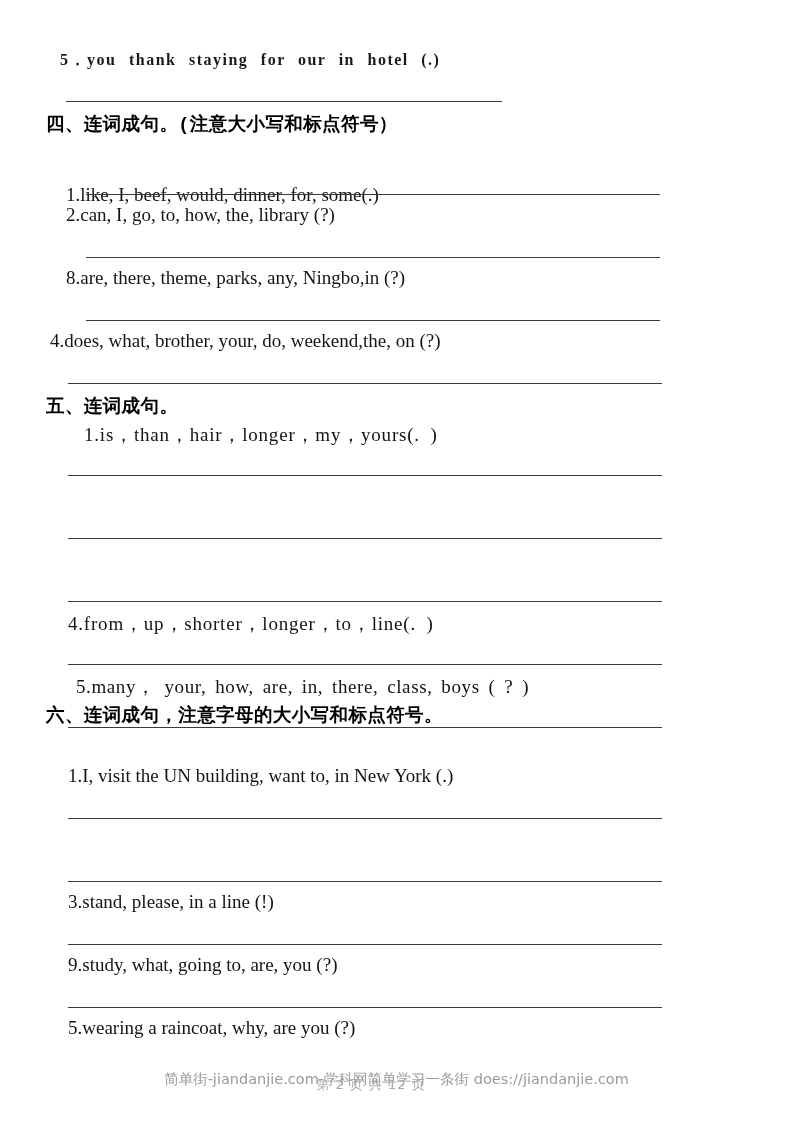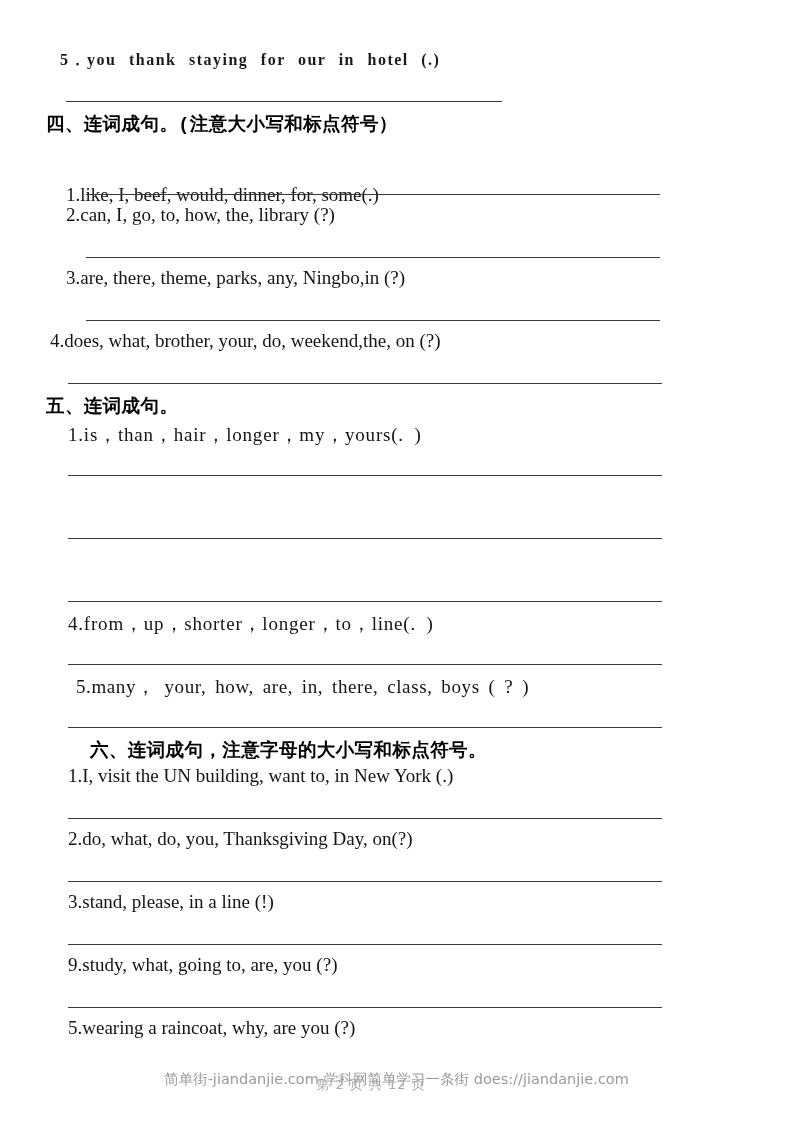--- a/index.html
+++ b/index.html
@@ -108,47 +108,46 @@
   <div class="rule" style="left:66px; top:101px; width:436px;"></div>
 
   <div class="sec-heading" style="top:111px;font-family:Liberation Mono, monospace;">四、连词成句。(注意大小写和标点符号）</div>
 
   <div class="q-text" style="left:66px; top:156px;margin-top:28px;">1.like, I, beef, would, dinner, for, some(.)</div>
   <div class="rule" style="left:86px; top:194px; width:574px;"></div>
 
   <div class="q-text" style="left:66px; top:204px;">2.can, I, go, to, how, the, library (?)</div>
   <div class="rule" style="left:86px; top:257px; width:574px;"></div>
 
-  <div class="q-text" style="left:66px; top:267px;">3.are, there, theme, parks, any, Ningbo,in (?)</div>
+  <div class="q-text" style="left:66px; top:267px;">8.are, there, theme, parks, any, Ningbo,in (?)</div>
   <div class="rule" style="left:86px; top:320px; width:574px;"></div>
 
   <div class="q-text" style="left:50px; top:330px;">4.does, what, brother, your, do, weekend,the, on (?)</div>
   <div class="rule" style="left:68px; top:383px; width:594px;"></div>
 
   <div class="sec-heading" style="top:393px;">五、连词成句。</div>
 
-  <div class="q-text wide" style="left:68px; top:422px;text-align:center;">1.is，than，hair，longer，my，yours(. )</div>
+  <div class="q-text wide" style="left:84px; top:422px;text-align:center;">1.is，than，hair，longer，my，yours(. )</div>
   <div class="rule" style="left:68px; top:475px; width:594px;"></div>
 
   <div class="rule" style="left:68px; top:538px; width:594px;"></div>
 
   <div class="rule" style="left:68px; top:601px; width:594px;"></div>
 
   <div class="q-text wide" style="left:68px; top:611px;">4.from，up，shorter，longer，to，line(. )</div>
   <div class="rule" style="left:68px; top:664px; width:594px;"></div>
 
   <div class="q-text spaced" style="left:68px; top:674px;margin-left:8px;">5.many，  your, how, are, in, there, class, boys ( ? )</div>
   <div class="rule" style="left:68px; top:727px; width:594px;"></div>
 
-  <div class="sec-heading" style="top:737px;margin-left:44px;">六、连词成句，注意字母的大小写和标点符号。</div>
+  <div class="sec-heading" style="top:702px;">六、连词成句，注意字母的大小写和标点符号。</div>
 
   <div class="q-text" style="left:68px; top:765px;">1.I, visit the UN building, want to, in New York (.)</div>
   <div class="rule" style="left:68px; top:818px; width:594px;"></div>
 
-  <div class="q-text" style="left:68px; top:828px;">2.do, what, do, you, Thanksgiving Day, on(?)</div>
   <div class="rule" style="left:68px; top:881px; width:594px;"></div>
 
   <div class="q-text" style="left:68px; top:891px;">3.stand, please, in a line (!)</div>
   <div class="rule" style="left:68px; top:944px; width:594px;"></div>
 
   <div class="q-text" style="left:68px; top:954px;">9.study, what, going to, are, you (?)</div>
   <div class="rule" style="left:68px; top:1007px; width:594px;"></div>
 
   <div class="q-text" style="left:68px; top:1017px;">5.wearing a raincoat, why, are you (?)</div>
 

